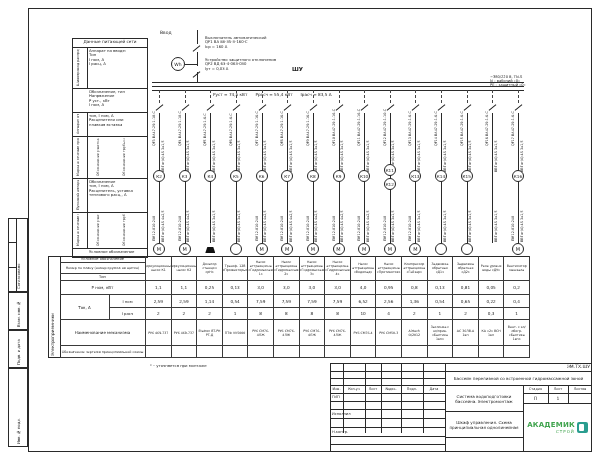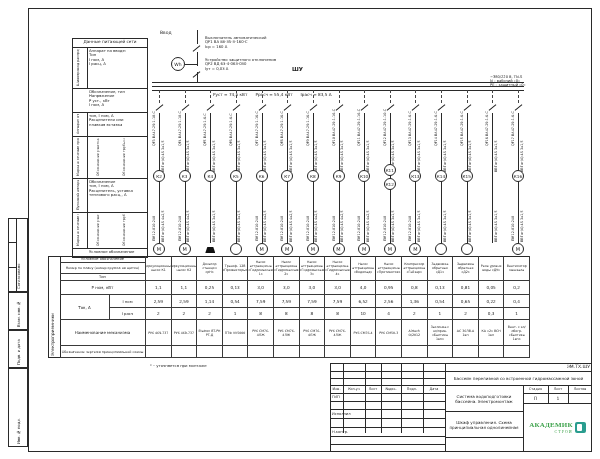--- a/index.html
+++ b/index.html
@@ -1,19 +1,19 @@
 <!DOCTYPE html>
 <html><head>
 <meta charset="utf-8">
 <style>
   * { box-sizing: border-box; margin: 0; padding: 0; }
   html,body { background:#fff; }
   #page { position:relative; width:600px; height:459px; background:#fff;
           font-family:"DejaVu Sans", sans-serif; color:#1d1d1d; overflow:hidden; }
-  .abs { position:absolute;font-family:Liberation Serif, serif; }
+  .abs { position:absolute; }
   .rect { position:absolute; border:0.8px solid #2a2a2a; }
   .hline { position:absolute; height:0; border-top:0.8px solid #2a2a2a; }
   .vline { position:absolute; width:0; border-left:0.8px solid #2a2a2a; }
   .dline { position:absolute; width:0; border-left:0.8px dashed #444; }
   .txt { position:absolute; color:#1d1d1d; line-height:1.15; }
   .vtext { position:absolute; writing-mode:vertical-rl; transform:rotate(180deg);
            white-space:nowrap; color:#1d1d1d; overflow:hidden; }
   .cell { position:absolute; border-right:0.5px solid #3a3a3a; border-bottom:0.5px solid #3a3a3a;
           display:flex; align-items:center; justify-content:center; text-align:center; overflow:hidden; }
   .circ { position:absolute; border:0.8px solid #222; border-radius:50%; background:#fff;

